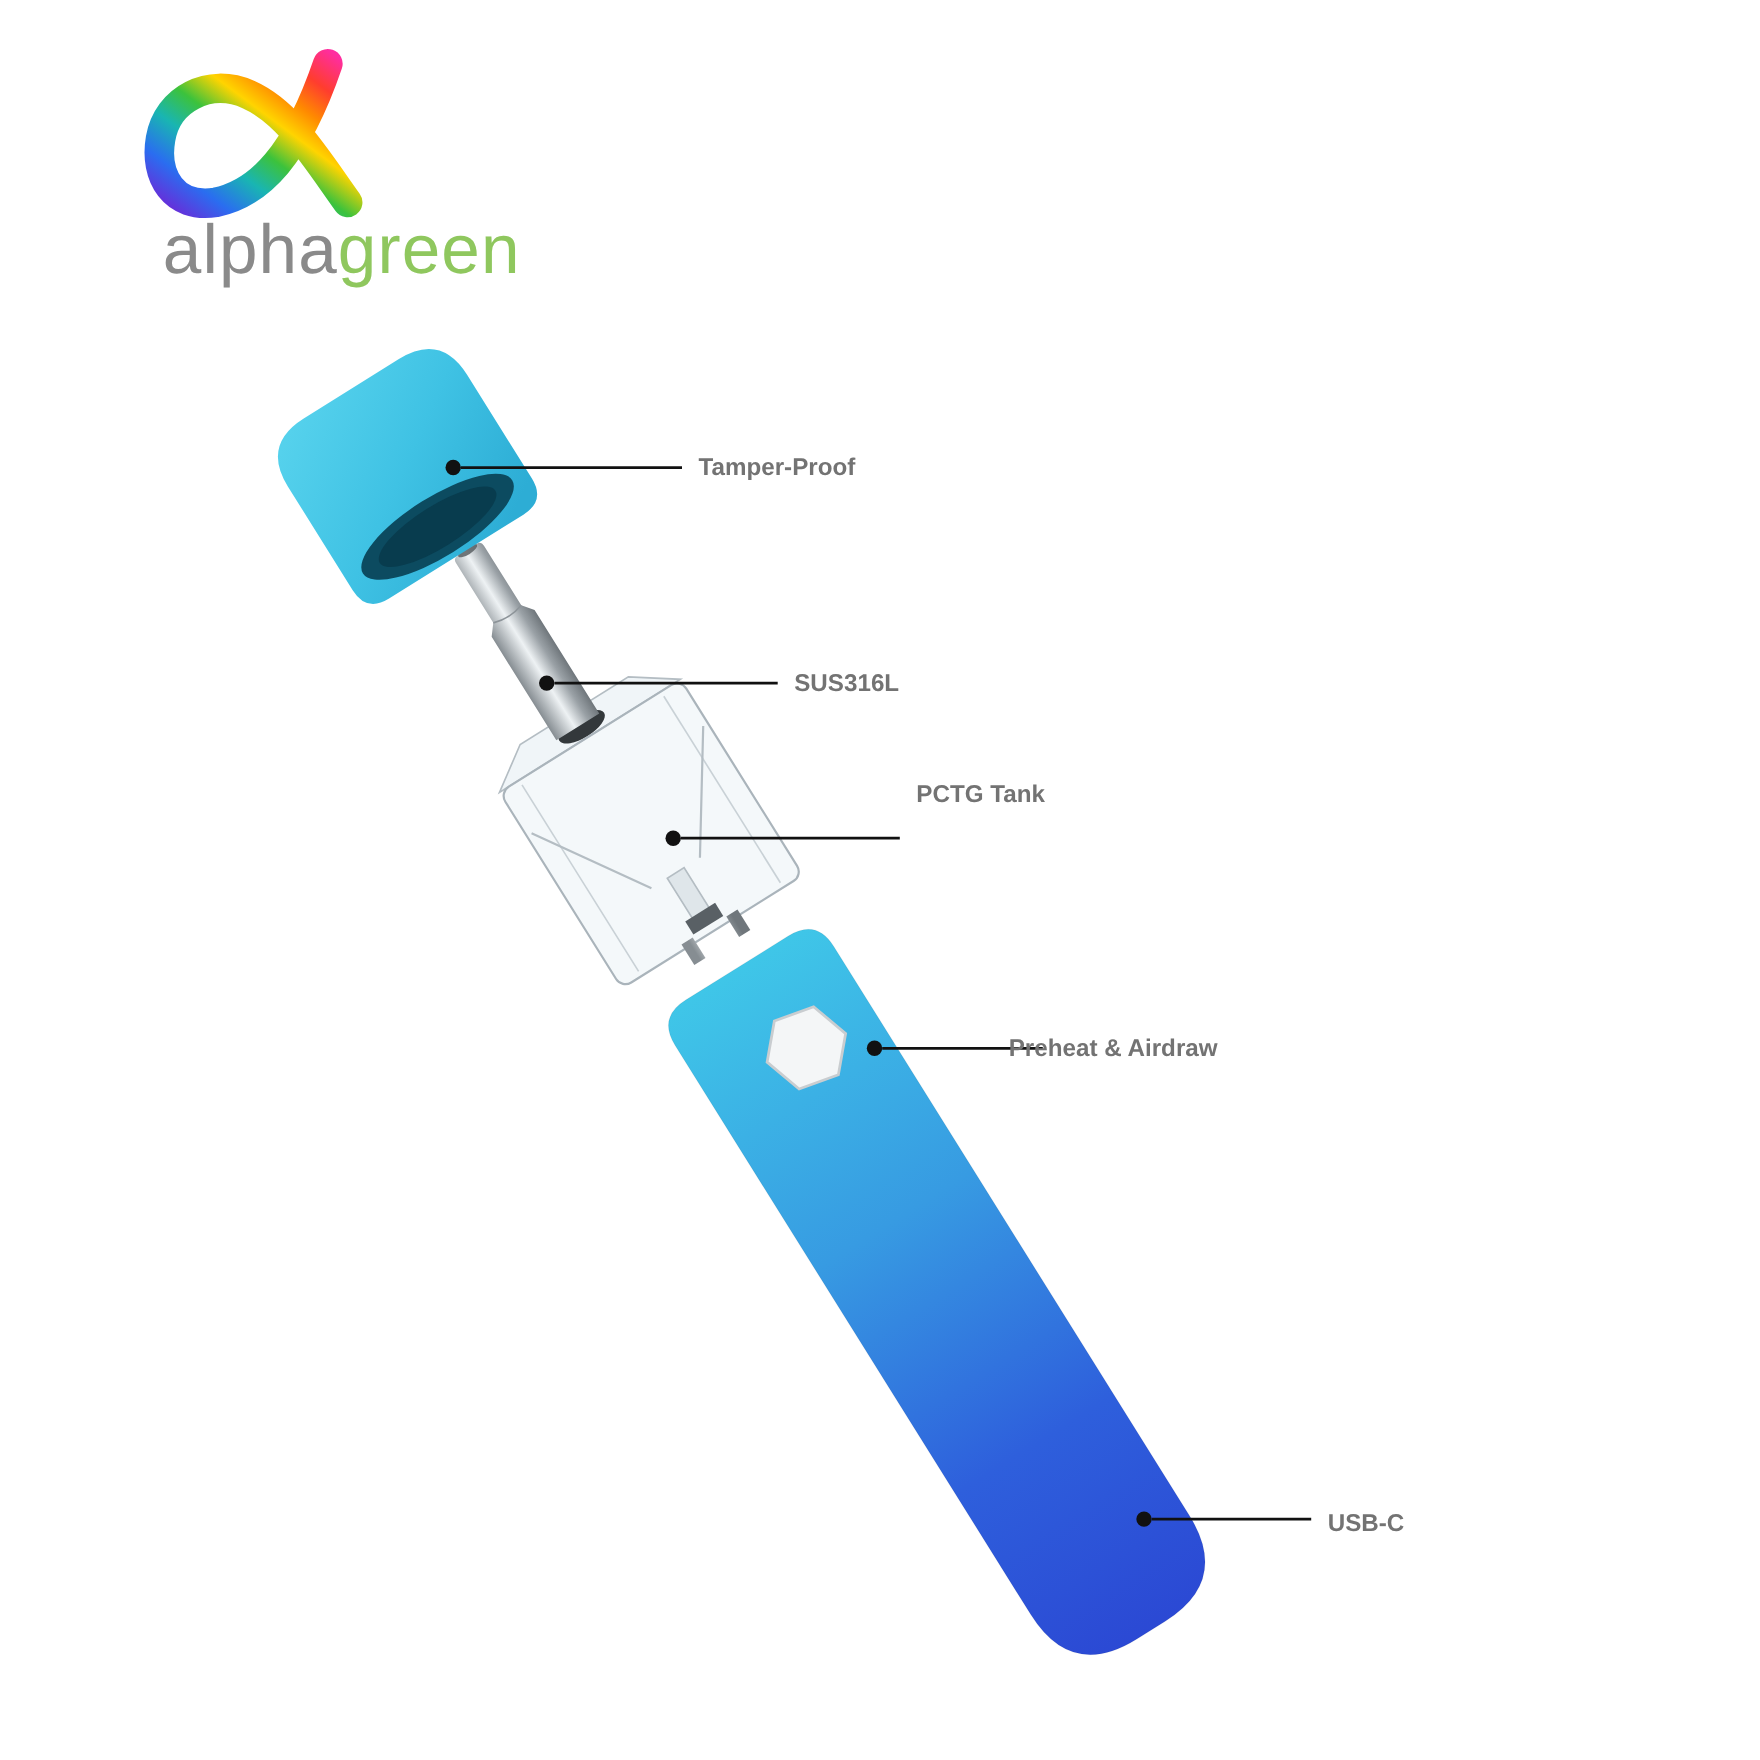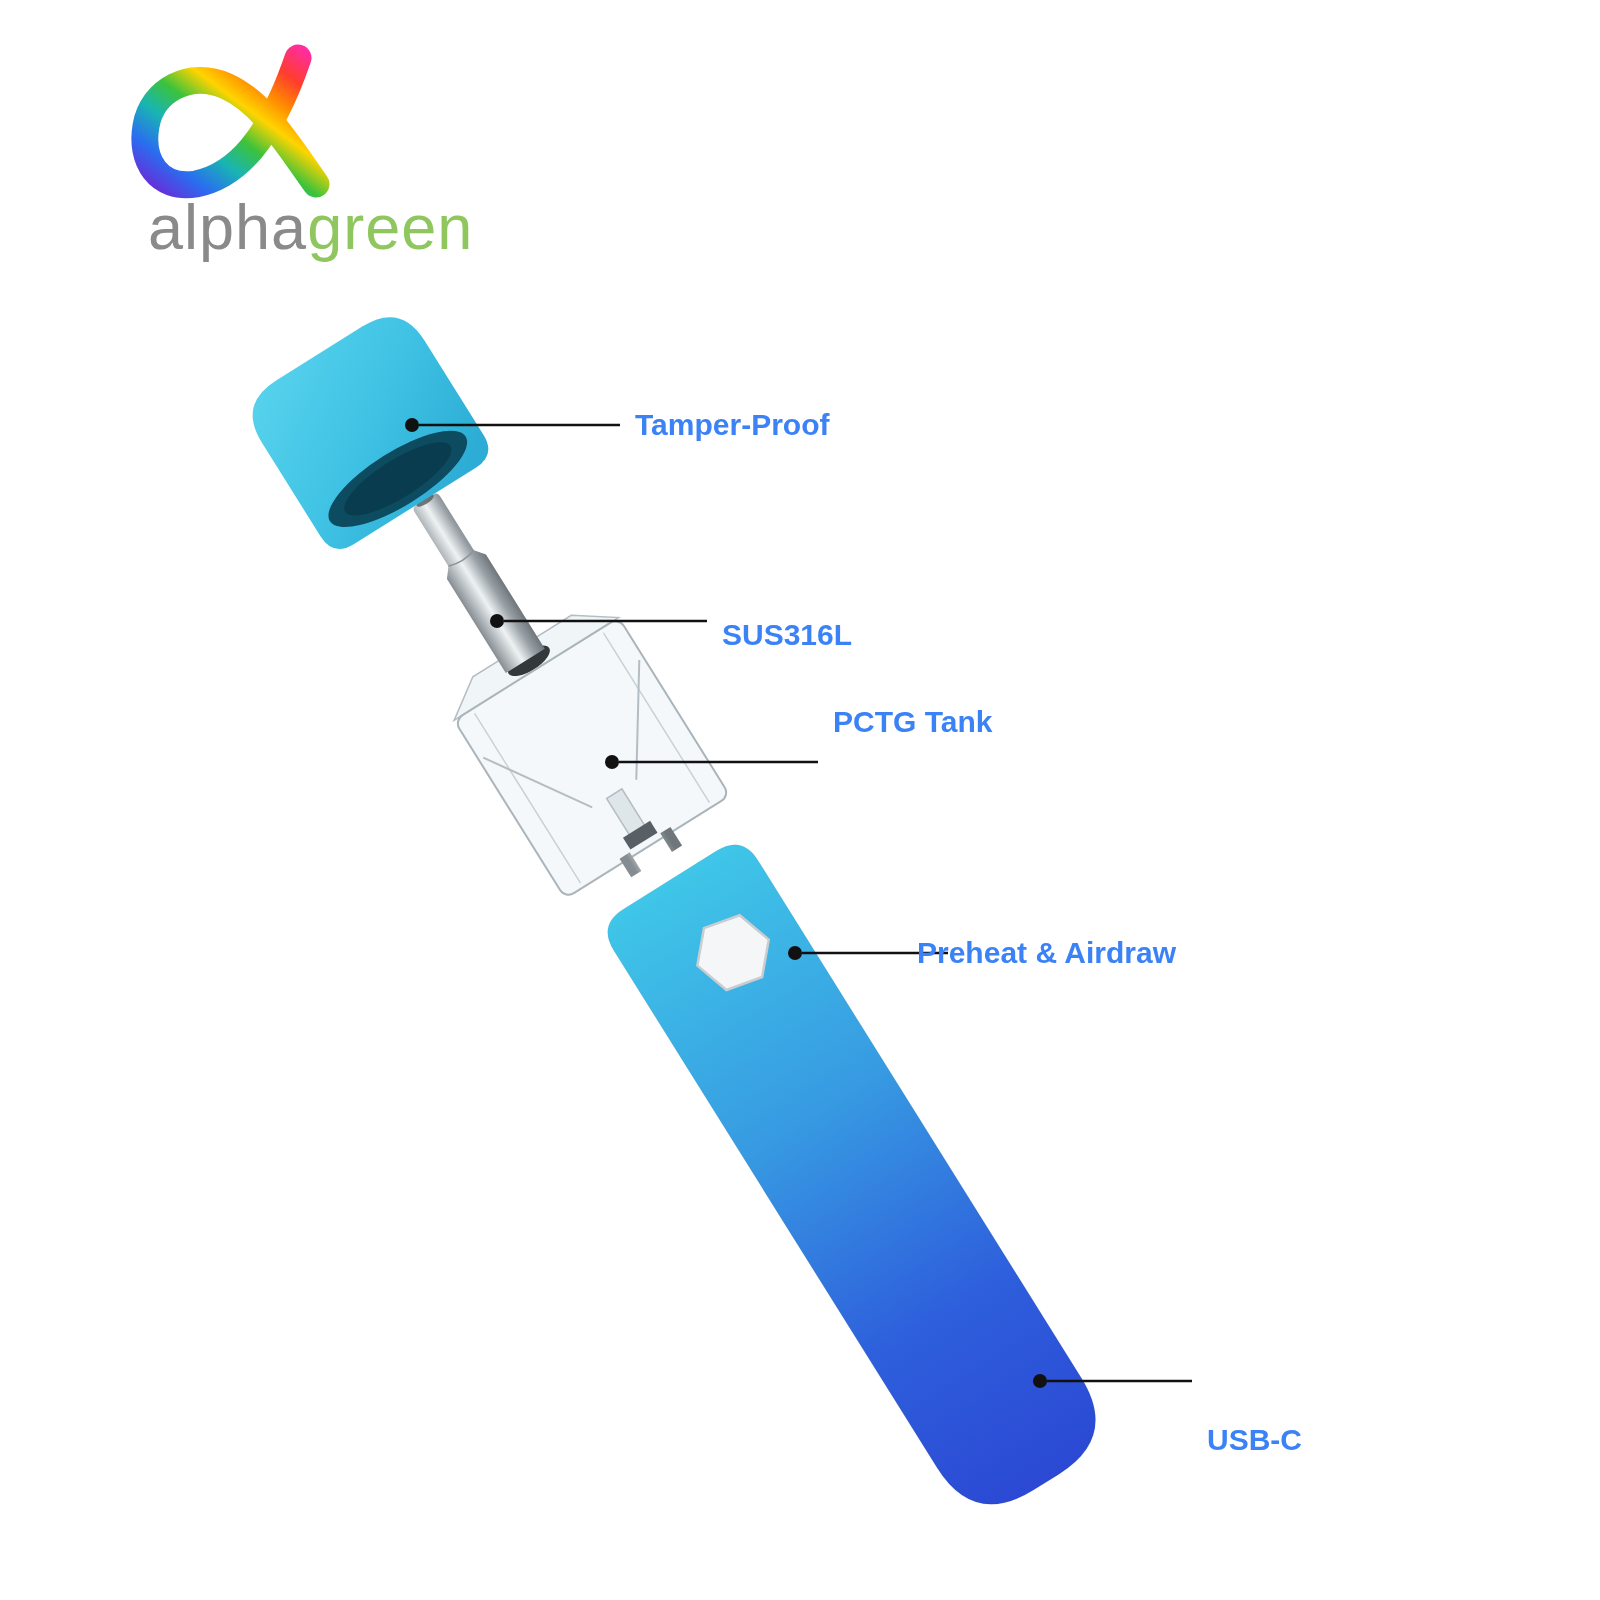--- a/index.html
+++ b/index.html
@@ -18,29 +18,29 @@
     font-family:"Liberation Sans", sans-serif;
     white-space:nowrap;
   }
   .brand .prefix{color:#8a8a8a;}
   .brand .suffix{color:#8fc75e;}
   .lbl{
     position:absolute;
     transform:translateY(-50%);
     font-family:"Liberation Sans", sans-serif;
     font-weight:700;
-    font-size:30px;
-    color:#3b82f6;
+    font-size:22px;
+    color:#737373;
     white-space:nowrap;
   }
   .lbl-tamper {left:635px; top:425px;}
-  .lbl-sus    {left:722px; top:635px;}
+  .lbl-sus    {left:722px; top:621px;}
   .lbl-pctg   {left:833px; top:722px;}
   .lbl-preheat{left:917px; top:953px;}
-  .lbl-usb    {left:1207px;top:1440px;}
+  .lbl-usb    {left:1207px;top:1385px;}
 </style>
 </head>
 <body>
 
 <div class="canvas">
 
   <svg class="art" width="1600" height="1600" viewBox="0 0 1600 1600">
     <defs>
       <linearGradient id="gRainbow" x1="0" y1="1" x2="1" y2="0">
         <stop offset="0" stop-color="#6a2bd8"></stop>

